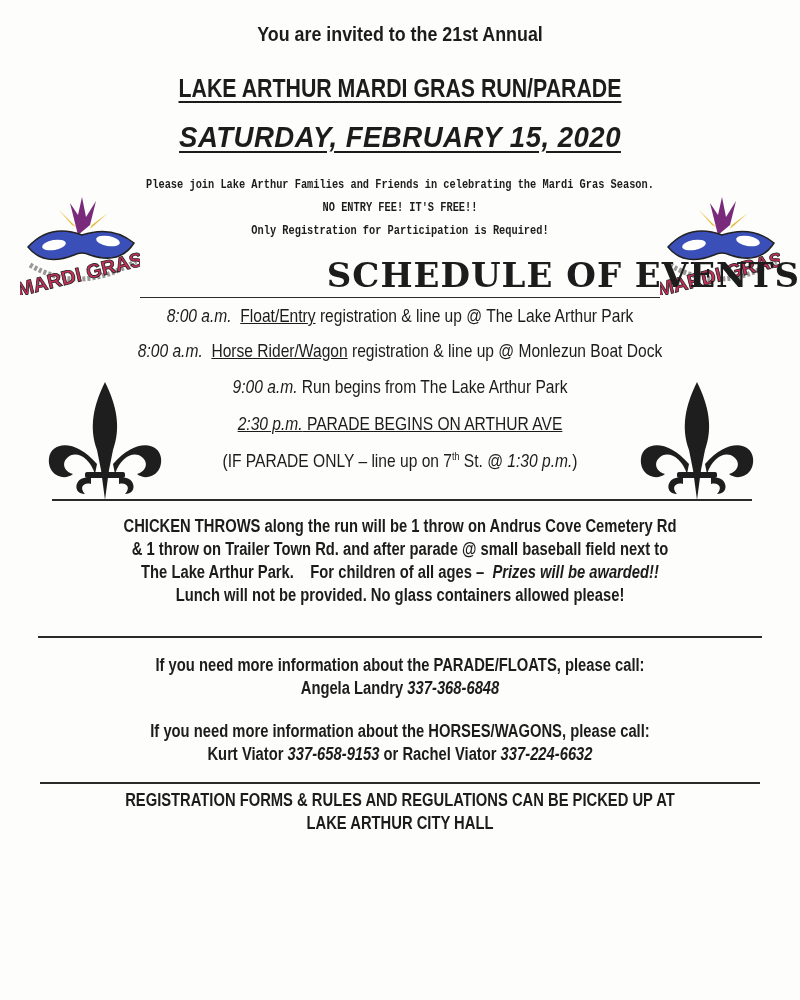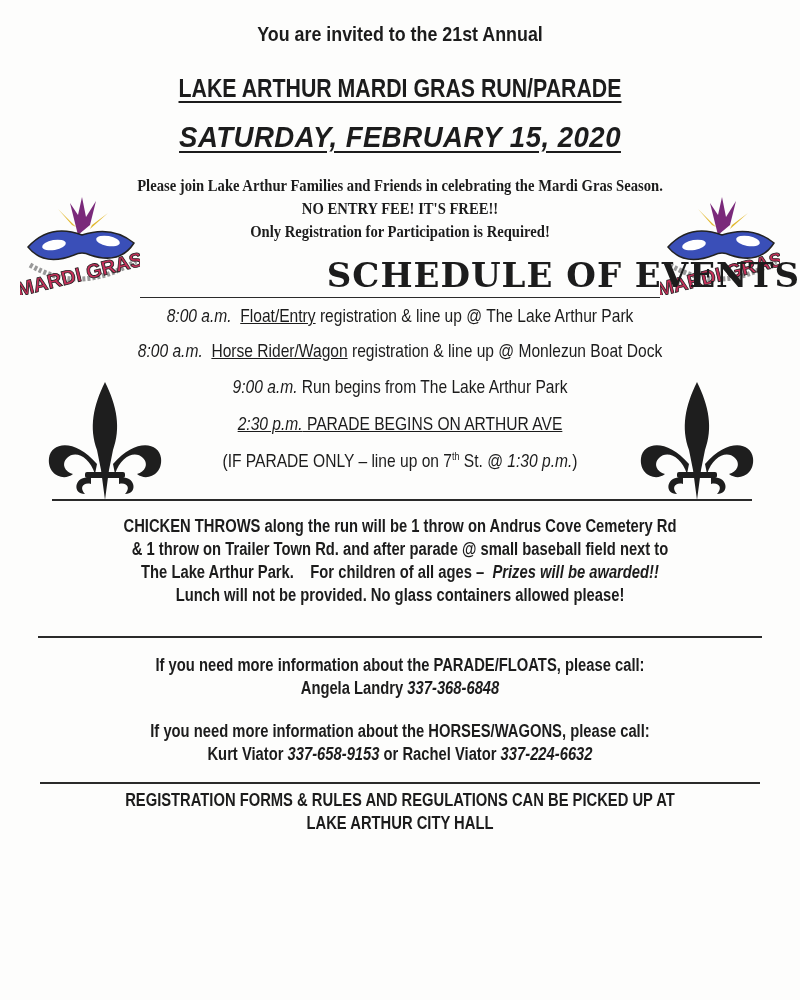--- a/index.html
+++ b/index.html
@@ -4,21 +4,21 @@
 <style>
   html, body { margin:0; padding:0; }
   body { width:800px; height:1000px; background:#fdfdfc; position:relative; overflow:hidden;
          font-family:"Liberation Serif", serif; color:#1c1c1c; }
   .abs { position:absolute; }
   .center { left:0; width:800px; text-align:center; }
   .cond { font-family:"Liberation Sans", sans-serif; transform:scaleX(0.82); transform-origin:center; }
   .invite { top:22px; font-size:21px; font-weight:bold; font-family:"Liberation Sans", sans-serif; }
   .title { top:73px; font-size:26px; font-weight:bold; font-family:"Liberation Sans", sans-serif; text-decoration:underline; text-decoration-thickness:2px; text-underline-offset:4px; }
   .date { top:120px; font-size:30px; font-weight:bold; font-style:italic; font-family:"Liberation Sans", sans-serif; text-decoration:underline; text-decoration-thickness:2px; text-underline-offset:4px; letter-spacing:0.5px; }
-  .intro { top:174px; font-size:17px; font-weight:bold; line-height:23px; font-family:Liberation Serif, serif; }
+  .intro { top:174px; font-size:12px; font-weight:bold; line-height:23px; font-family:Liberation Mono, monospace; }
   .intro div { transform:scaleX(0.86); }
   .schedule-h { top:255px; font-size:34px; font-weight:bold; font-family:"DejaVu Serif", serif; letter-spacing:1px;text-align:right; }
   .rule { background:#2a2a2a; height:2px; }
   .ev { font-size:19px; font-family:"Liberation Sans", sans-serif; }
   .ev .t { font-style:italic; }
   .u { text-decoration:underline; }
   .body-p { font-size:18px; font-weight:bold; line-height:23px; font-family:"Liberation Sans", sans-serif; }
   .mask { width:120px; height:100px; }
   .fleur { width:120px; height:125px; }
 </style>

